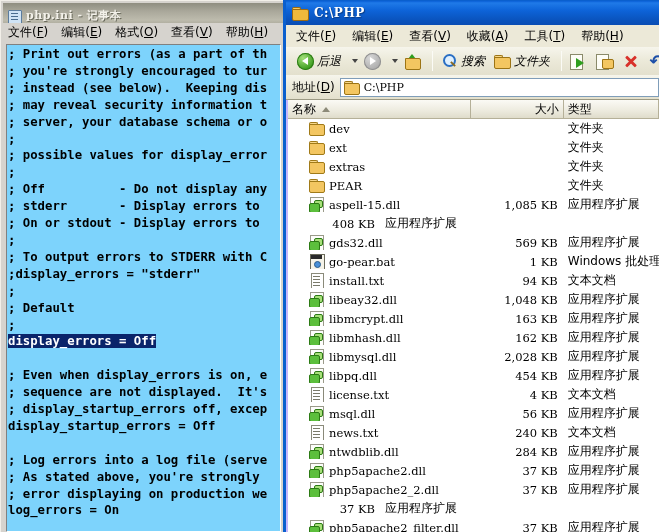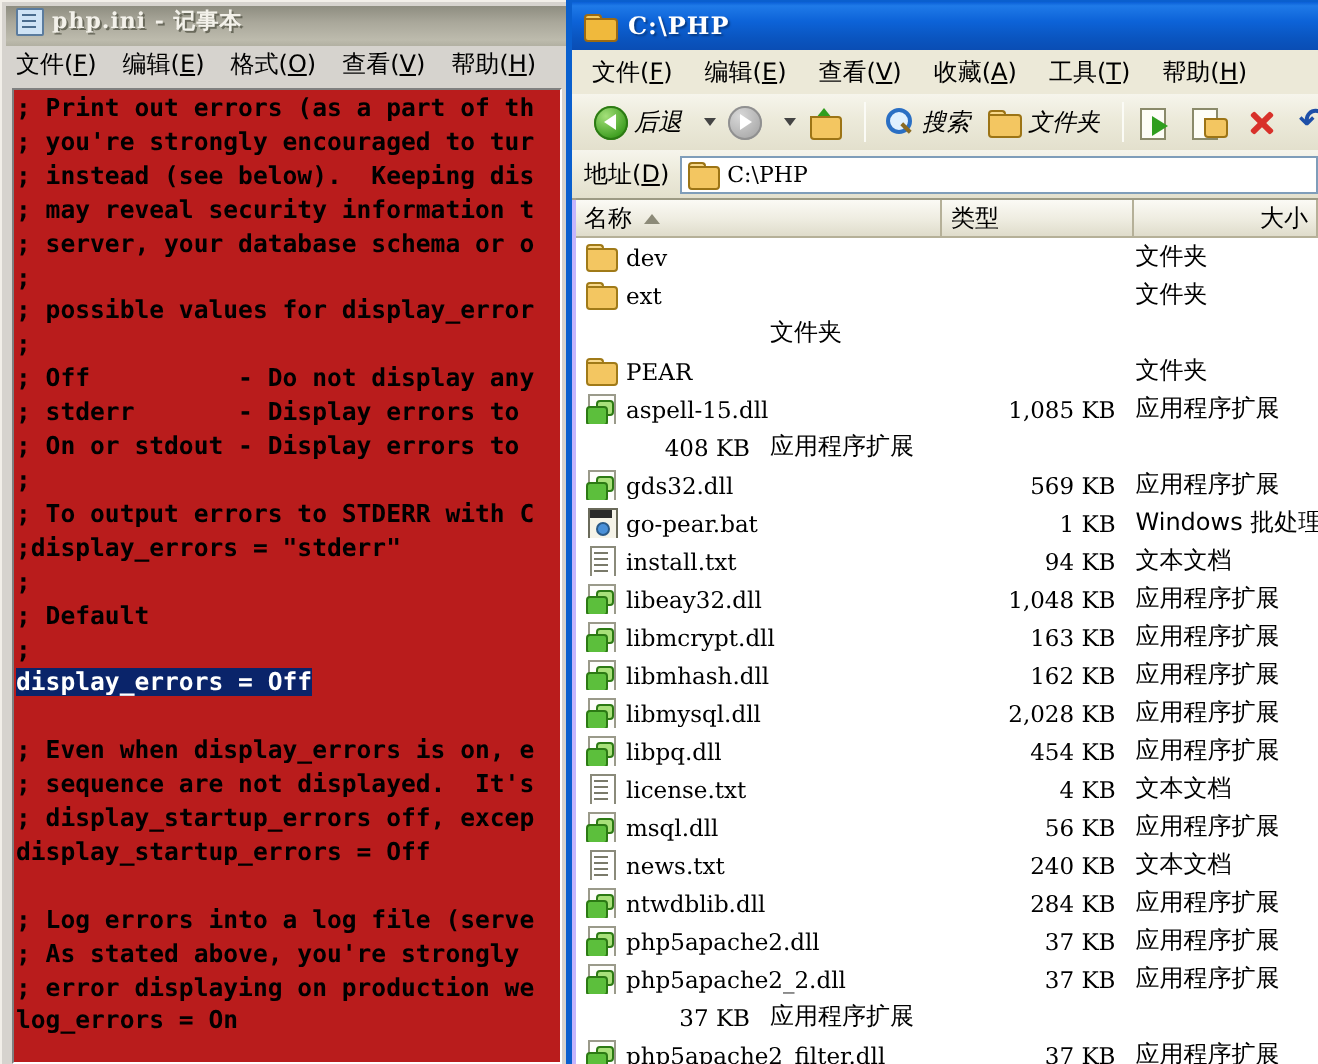--- a/index.html
+++ b/index.html
@@ -17,21 +17,21 @@
     position:absolute;left:0;top:0;width:283px;height:532px;
     background:#d6d3ce;
     border-top:1px solid #f2efe9;
     border-left:1px solid #f2efe9;
     box-sizing:border-box;
   }
   .np-titlebar{
     position:absolute;left:2px;top:2px;right:0;height:20px;
     background:linear-gradient(180deg,#9a9a8e 0%,#b0ae9e 25%,#c2c0b0 60%,#b9b7a7 100%);
     background:linear-gradient(180deg,#8e8d80 0%,#a9a79a 40%,#bdbbad 85%,#b2b0a2 100%);
-    display:flex;align-items:flex-start;
+    display:flex;align-items:flex-end;
     overflow:hidden;
   }
   .np-ticon{
     width:15px;height:14px;margin-left:4px;margin-right:4px;flex:none;position:relative;
   }
   .np-ticon .pad{
     position:absolute;left:1px;top:1px;width:12px;height:12px;
     background:#cfe3f5;border:1px solid #5b7c9e;border-radius:1px;
   }
   .np-ticon .pad:after{
@@ -48,21 +48,21 @@
     background:#d6d3ce;display:flex;align-items:center;padding-left:5px;
     border-bottom:1px solid #d6d3ce;
   }
   .np-menu{
     font-size:12px;color:#000;margin-right:13px;white-space:nowrap;
     font-family:"DejaVu Sans","Liberation Sans",sans-serif;
   }
   .np-menu u{text-decoration:underline;}
   .np-client{
     position:absolute;left:5px;top:43px;width:275px;bottom:0;
-    background:#b91c1c;
+    background:#7dd3fc;
     border-top:1px solid #808080;
     border-left:1px solid #808080;
     border-right:1px solid #fff;
     border-bottom:1px solid #fff;
     box-sizing:border-box;
     overflow:hidden;
   }
   .np-text{
     position:absolute;left:1px;top:1px;
     white-space:pre;
@@ -178,21 +178,21 @@
     border-right:1px solid #b5b098;box-sizing:border-box;padding:0 4px;
     font-family:"DejaVu Sans","Liberation Sans",sans-serif;white-space:nowrap;
     position:relative;
   }
   .lv-th.c-name{width:185px;}
   .lv-th.c-size{width:93px;justify-content:flex-end;}
   .lv-th.c-type{width:96px;}
   .sortarrow{width:0;height:0;border-left:4px solid transparent;border-right:4px solid transparent;
     border-bottom:5px solid #8c8a78;margin-left:6px;}
   .lv-row{display:flex;height:19px;align-items:center;}
-  .cell-name{width:185px;display:flex;align-items:center;box-sizing:border-box;padding-left:5px;overflow:hidden;}
+  .cell-name{width:185px;display:flex;align-items:center;box-sizing:border-box;padding-left:21px;overflow:hidden;}
   .cell-size{width:93px;text-align:right;box-sizing:border-box;padding-right:6px;white-space:nowrap;}
   .cell-type{width:96px;box-sizing:border-box;padding-left:4px;white-space:nowrap;overflow:hidden;}
   .cell-name .nm{font-family:"DejaVu Serif","Liberation Serif",serif;font-size:11.5px;color:#000;margin-left:4px;white-space:nowrap;}
   .cell-size{font-family:"DejaVu Serif","Liberation Serif",serif;font-size:11.5px;color:#000;}
   .cell-type{font-family:"DejaVu Sans","Liberation Sans",sans-serif;font-size:12px;color:#000;}
 
   .fi{width:16px;height:15px;position:relative;flex:none;}
   .fi-folder .f1{position:absolute;left:0;top:3px;width:14px;height:10px;background:#f3c661;border:1px solid #a07a18;border-radius:0 2px 2px 2px;}
   .fi-folder .f2{position:absolute;left:0;top:1px;width:7px;height:4px;background:#f8d98c;border:1px solid #a07a18;border-bottom:none;border-radius:2px 2px 0 0;}
   .fi-dll .pg{position:absolute;left:1px;top:0px;width:12px;height:15px;background:#fdfdfb;border:1px solid #9a9a8a;}
@@ -343,26 +343,26 @@
         <span class="addr-text">C:\PHP</span>
       </span>
     </div>
 
     <div class="ex-listwrap">
       <div class="lv-head">
         <div class="lv-th c-name">
           <span>名称</span>
           <span class="sortarrow"></span>
         </div>
+        <div class="lv-th c-size">
+          <span>大小</span>
+        </div>
         <div class="lv-th c-type">
           <span>类型</span>
         </div>
-        <div class="lv-th c-size">
-          <span>大小</span>
-        </div>
       </div>
       <div id="rows">
           <div class="lv-row">
             <div class="cell-name">
               <span class="fi fi-folder">
                 <span class="f2"></span>
                 <span class="f1"></span>
               </span>
               <span class="nm">dev</span>
             </div>
@@ -374,36 +374,43 @@
               <span class="fi fi-folder">
                 <span class="f2"></span>
                 <span class="f1"></span>
               </span>
               <span class="nm">ext</span>
             </div>
             <div class="cell-size"></div>
             <div class="cell-type">文件夹</div>
           </div>
           <div class="lv-row">
-            <div class="cell-size"></div>
-            <div class="cell-type">文件夹</div>
-          </div>
-          <div class="lv-row">
             <div class="cell-name">
               <span class="fi fi-folder">
                 <span class="f2"></span>
                 <span class="f1"></span>
               </span>
-              <span class="nm">PEAR</span>
+              <span class="nm">extras</span>
             </div>
             <div class="cell-size"></div>
             <div class="cell-type">文件夹</div>
           </div>
           <div class="lv-row">
             <div class="cell-name">
+              <span class="fi fi-folder">
+                <span class="f2"></span>
+                <span class="f1"></span>
+              </span>
+              <span class="nm">PEAR</span>
+            </div>
+            <div class="cell-size"></div>
+            <div class="cell-type">文件夹</div>
+          </div>
+          <div class="lv-row">
+            <div class="cell-name">
               <span class="fi fi-dll">
                 <span class="pg"></span>
                 <span class="gr2"></span>
                 <span class="gr"></span>
               </span>
               <span class="nm">aspell-15.dll</span>
             </div>
             <div class="cell-size">1,085 KB</div>
             <div class="cell-type">应用程序扩展</div>
           </div>

